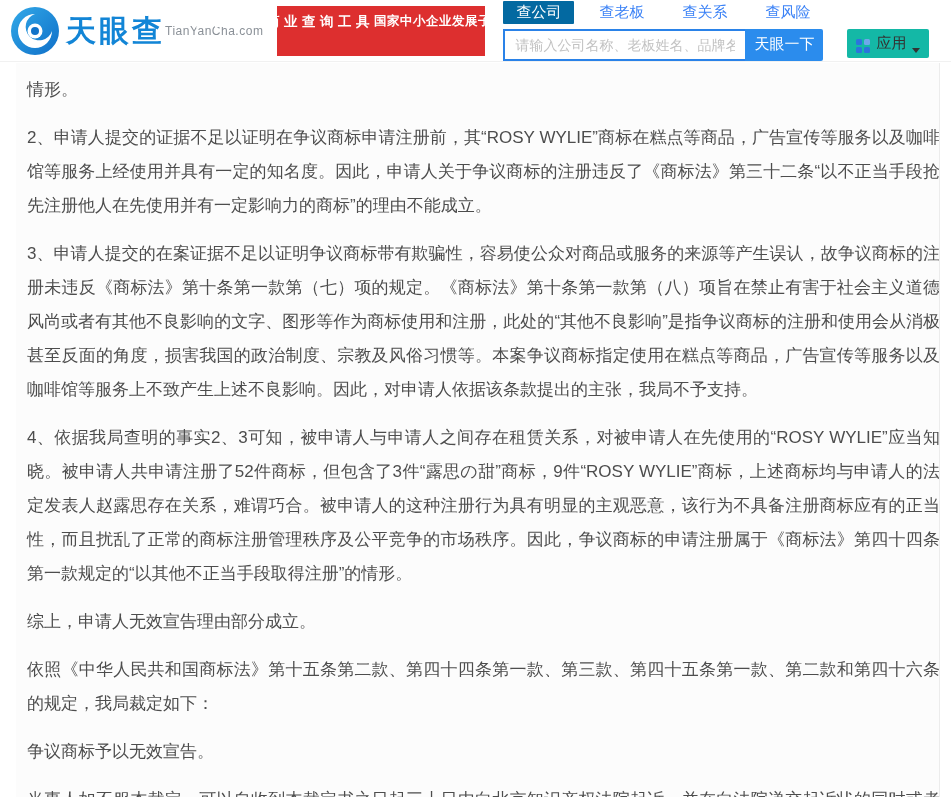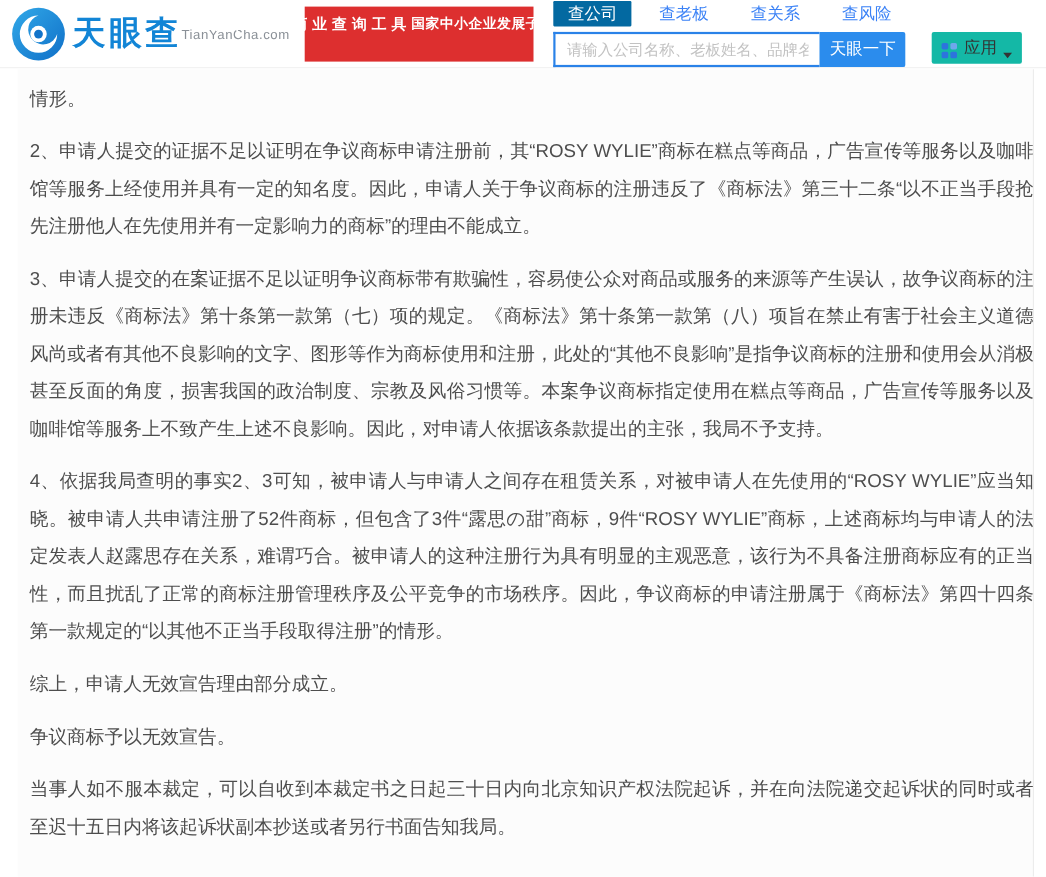--- a/index.html
+++ b/index.html
@@ -131,17 +131,18 @@
     <span class="hlink hlink-partial">企</span>
   </div>
 </div>
 
 <div class="doc">
   <p>情形。</p>
   <p>2、申请人提交的证据不足以证明在争议商标申请注册前，其“ROSY WYLIE”商标在糕点等商品，广告宣传等服务以及咖啡馆等服务上经使用并具有一定的知名度。因此，申请人关于争议商标的注册违反了《商标法》第三十二条“以不正当手段抢先注册他人在先使用并有一定影响力的商标”的理由不能成立。</p>
   <p>3、申请人提交的在案证据不足以证明争议商标带有欺骗性，容易使公众对商品或服务的来源等产生误认，故争议商标的注册未违反《商标法》第十条第一款第（七）项的规定。《商标法》第十条第一款第（八）项旨在禁止有害于社会主义道德风尚或者有其他不良影响的文字、图形等作为商标使用和注册，此处的“其他不良影响”是指争议商标的注册和使用会从消极甚至反面的角度，损害我国的政治制度、宗教及风俗习惯等。本案争议商标指定使用在糕点等商品，广告宣传等服务以及咖啡馆等服务上不致产生上述不良影响。因此，对申请人依据该条款提出的主张，我局不予支持。</p>
   <p>4、依据我局查明的事实2、3可知，被申请人与申请人之间存在租赁关系，对被申请人在先使用的“ROSY WYLIE”应当知晓。被申请人共申请注册了52件商标，但包含了3件“露思の甜”商标，9件“ROSY WYLIE”商标，上述商标均与申请人的法定发表人赵露思存在关系，难谓巧合。被申请人的这种注册行为具有明显的主观恶意，该行为不具备注册商标应有的正当性，而且扰乱了正常的商标注册管理秩序及公平竞争的市场秩序。因此，争议商标的申请注册属于《商标法》第四十四条第一款规定的“以其他不正当手段取得注册”的情形。</p>
   <p>综上，申请人无效宣告理由部分成立。</p>
+  <p>依照《中华人民共和国商标法》第十五条第二款、第四十四条第一款、第三款、第四十五条第一款、第二款和第四十六条的规定，我局裁定如下：</p>
   <p>争议商标予以无效宣告。</p>
   <p>当事人如不服本裁定，可以自收到本裁定书之日起三十日内向北京知识产权法院起诉，并在向法院递交起诉状的同时或者至迟十五日内将该起诉状副本抄送或者另行书面告知我局。</p>
 </div>
 
 <div class="right-gutter"></div>
 
 </body></html>

